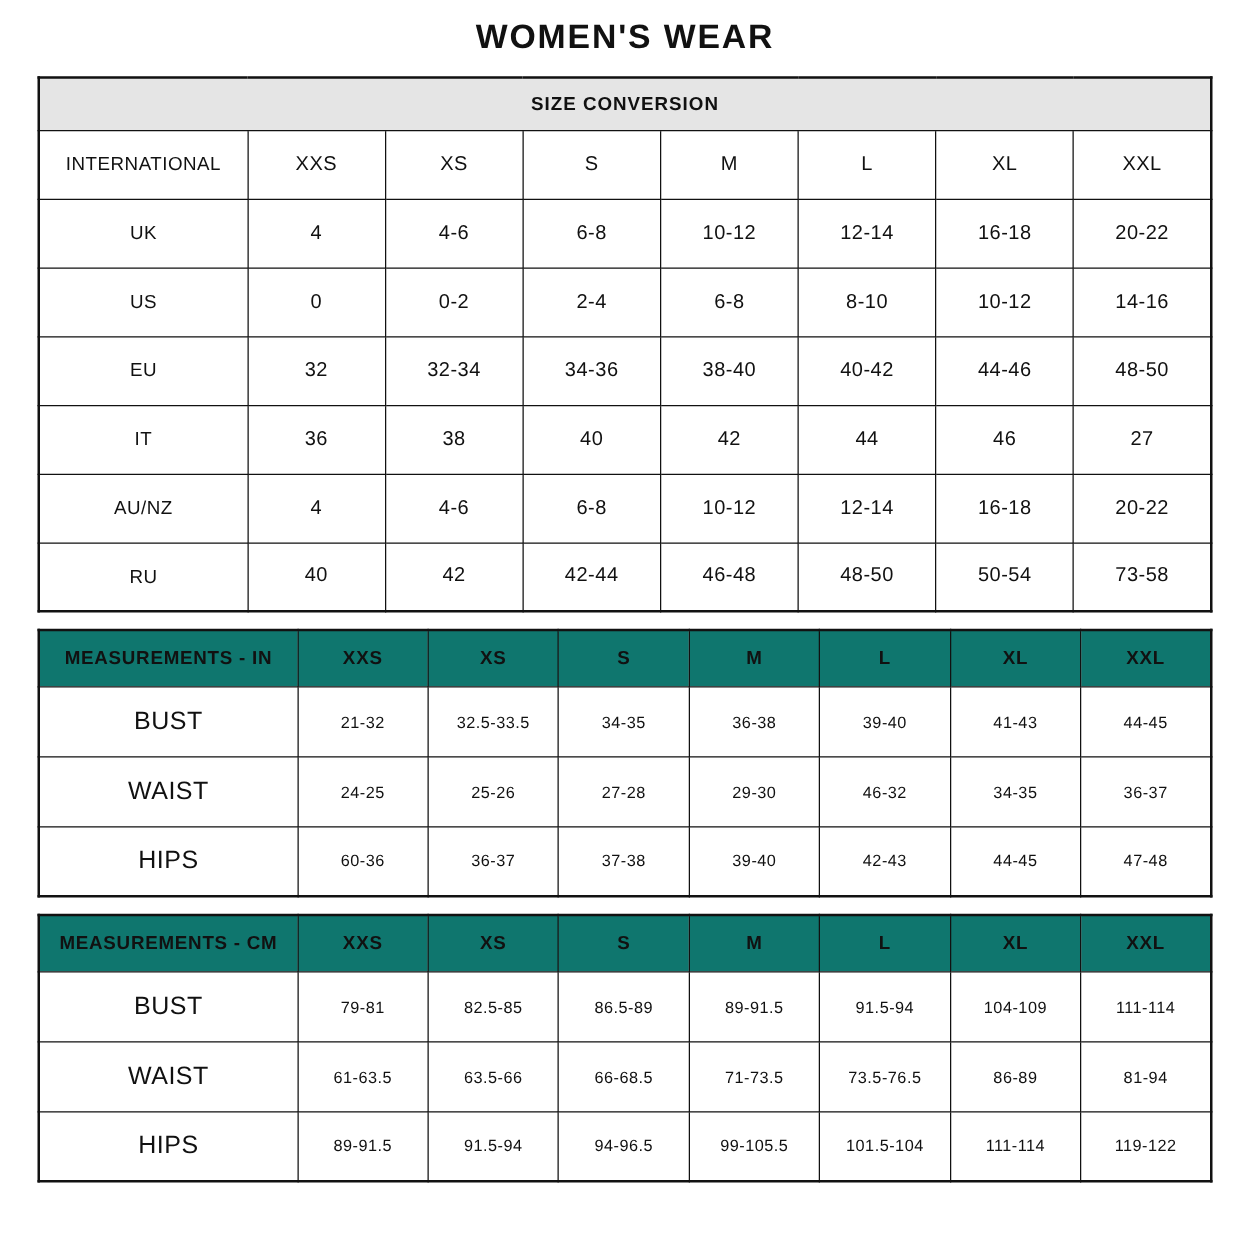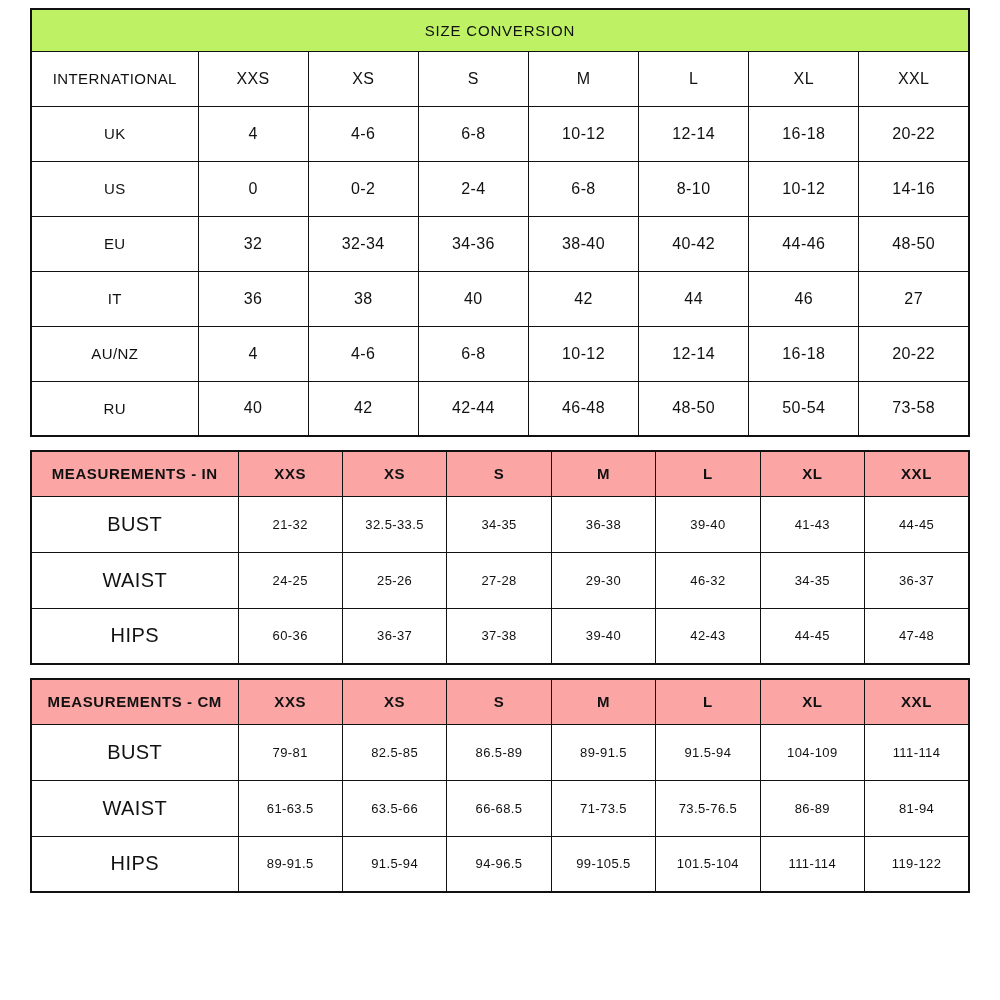--- a/index.html
+++ b/index.html
@@ -34,44 +34,45 @@
   table.size-table th,
   table.size-table td {
     border: 1.5px solid #111;
     text-align: center;
     vertical-align: middle;
     padding: 0 4px;
     letter-spacing: 0.4px;
   }
   
   .conv .title-cell {
-    background: #bef264;
+    background: #e5e5e5;
     height: 42px;
     font-size: 15px;
-    font-weight: normal;
+    font-weight: bold;
     letter-spacing: 0.8px;
   }
   .conv td { height: 55px; font-size: 16px; font-weight: normal; }
   .conv td.row-label { font-size: 15px; }
   
   .meas th.hdrcell {
-    background: #fca5a5;
+    background: #0f766e;
     height: 45px;
     font-size: 15px;
     font-weight: bold;
     letter-spacing: 0.6px;
   }
   .meas td { height: 56px; font-size: 13px; font-weight: normal; }
   .meas td.row-label { font-size: 20px; }
 </style>
 </head>
 <body>
 
 <div class="page">
 
+  <h1 class="page-title">WOMEN'S WEAR</h1>
 
   <table class="size-table conv">
     <colgroup>
       <col style="width:167px">
       <col>
         <col>
         <col>
         <col>
         <col>
         <col>

